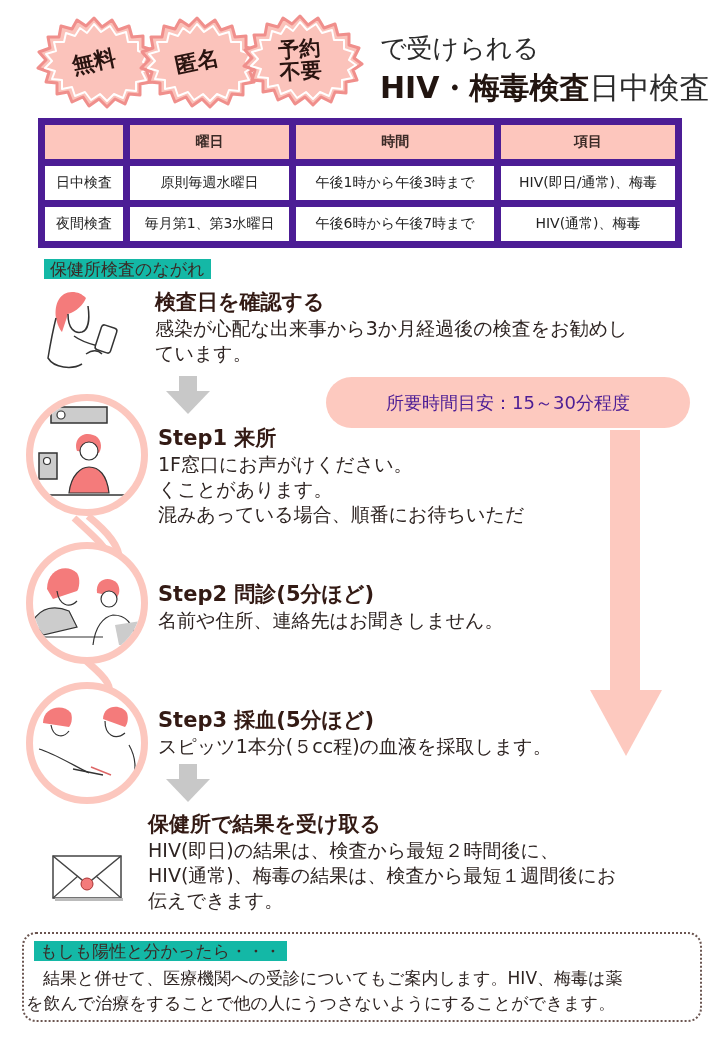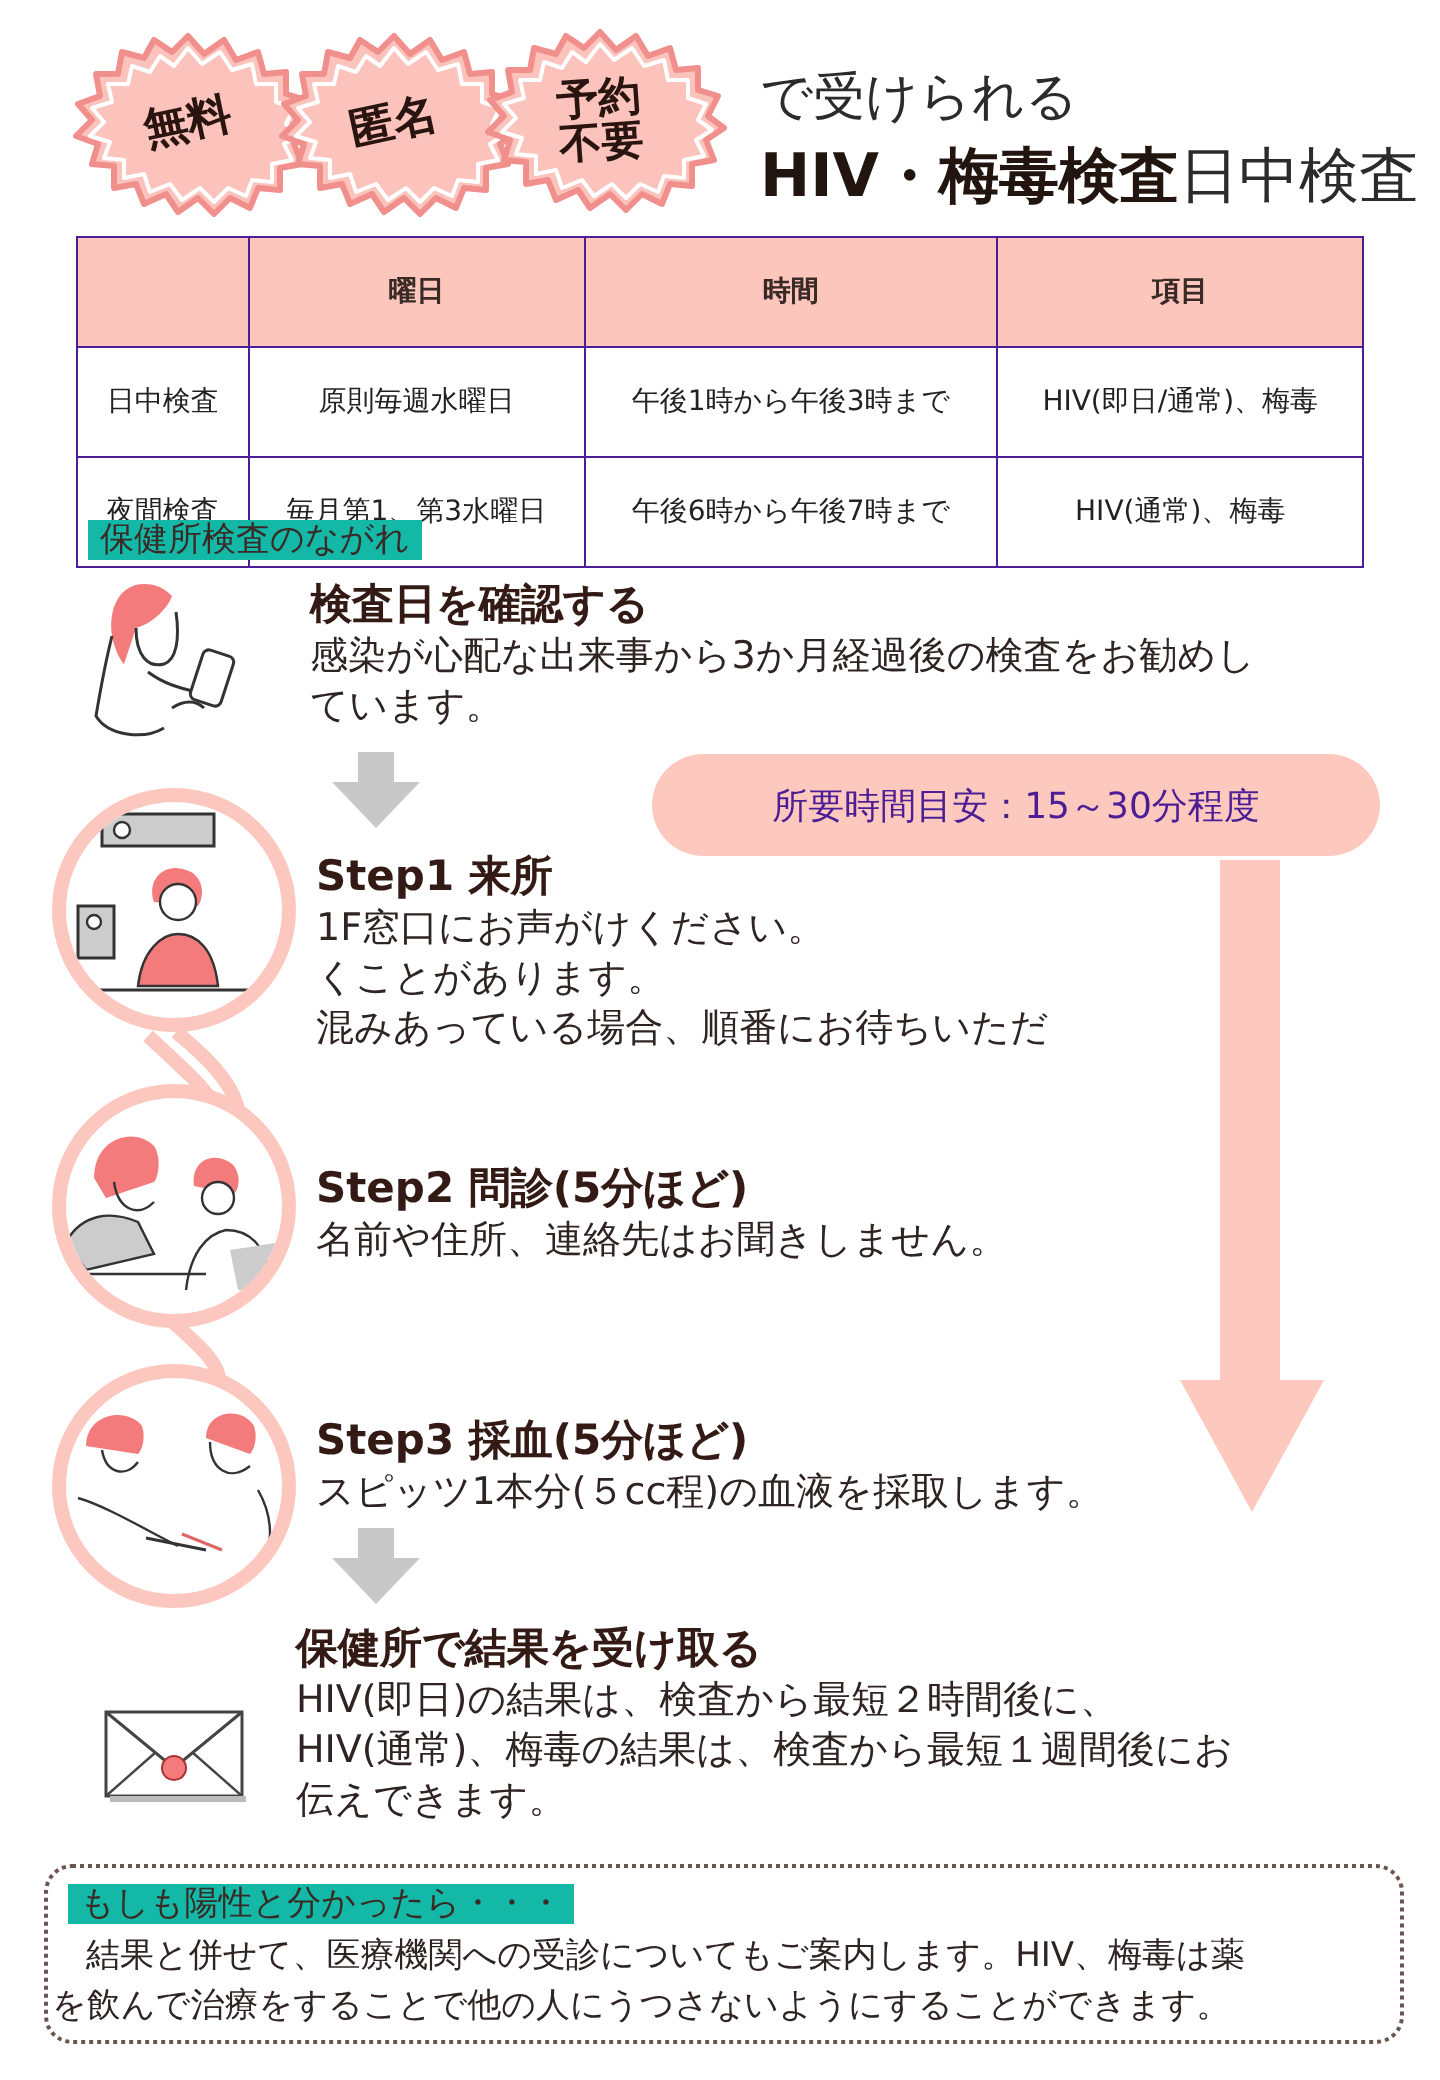--- a/index.html
+++ b/index.html
@@ -13,21 +13,21 @@
   .badge svg { position: absolute; left: 0; top: 0; }
   .badge-text { position: absolute; left: 0; top: 0; width: 100%; height: 100%; display: flex; align-items: center; justify-content: center; flex-direction: column; font-weight: bold; color: #2a1410; font-size: 22px; line-height: 24px; text-align: center; transform: rotate(-12deg); }
   .badge-text.two { font-size: 21px; line-height: 22px; }
 
   .title-line1 { left: 380px; top: 31px; font-size: 26px; color: #2b2b2b; white-space: nowrap; }
   .title-line2 { left: 380px; top: 68px; font-size: 30px; color: #2b2b2b; white-space: nowrap; }
   .title-line2 .bold { font-weight: bold; color: #221510; }
 
   
   table.sched { position: absolute; left: 38px; top: 118px; width: 644px; border-collapse: collapse; font-size: 14px; }
-  table.sched th, table.sched td { border: 1px solid #4c1d95; height: 36px; text-align: center; font-weight: normal; padding: 18px 2px; white-space: nowrap; }
+  table.sched th, table.sched td { border: 7px solid #4c1d95; height: 36px; text-align: center; font-weight: normal; padding: 8px 2px; white-space: nowrap; }
   table.sched th { background: #fdc6bd; font-weight: bold; height: 36px; }
   table.sched td { color: #222; }
 
   .hl { background: #14b8a6; color: #3a2a26; padding: 0 6px; }
   .section-label { left: 44px; top: 258px; font-size: 17px; }
 
   .step-title { font-weight: bold; color: #331a14; font-size: 21px; white-space: nowrap; }
   .step-body { font-size: 19px; line-height: 25px; color: #2e2422; }
 
   .gray-arrow { position: absolute; width: 44px; height: 38px; }

